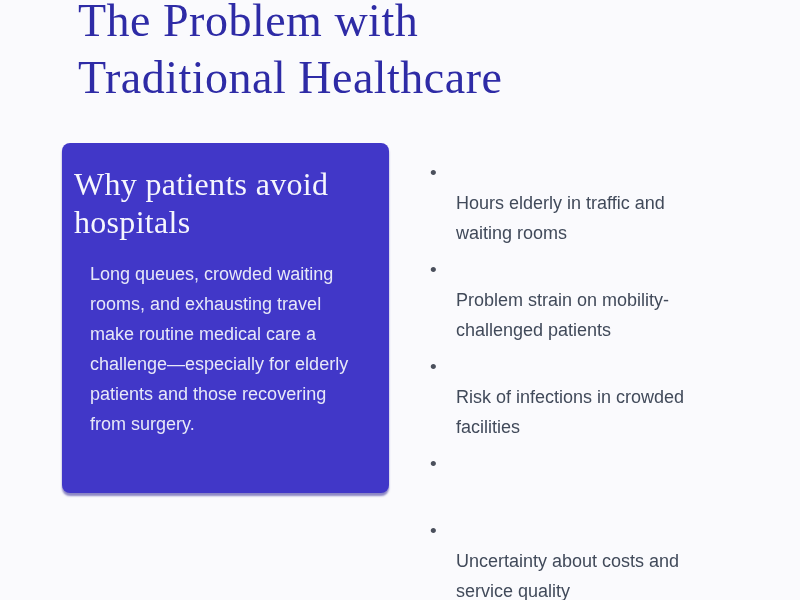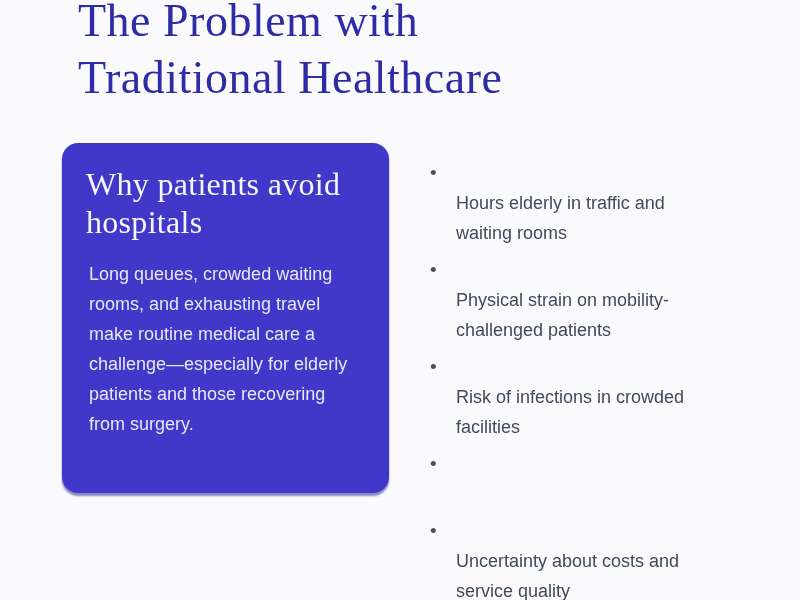--- a/index.html
+++ b/index.html
@@ -27,37 +27,37 @@
     white-space: pre-line;
   }
 
   .card {
     position: absolute;
     left: 62px;
     top: 143px;
     width: 327px;
     height: 350px;
     box-sizing: border-box;
-    padding: 22px 24px;
+    padding: 22px 12px;
     background: var(--card_bg, #4137c8);
-    border-radius: 16px;
+    border-radius: 8px;
     box-shadow: 0 3px 2px rgba(47, 38, 150, 0.55);
   }
   .card-heading {
     margin: 0;
     font-family: "Liberation Serif", serif;
     font-weight: 400;
     font-size: 32px;
     line-height: 38px;
     letter-spacing: 0.3px;
     color: var(--card_heading, #f6f6fd);
     white-space: pre-line;
   }
   .card-body {
-    margin: 18px 0 0 3px;
+    margin: 18px 0 0 16px;
     font-size: 18px;
     line-height: 30px;
     color: var(--card_text, #e7e8f8);
     white-space: pre-line;
   }
 
   .points {
     position: absolute;
     left: 430px;
     top: 158px;
@@ -99,21 +99,21 @@
 patients and those recovering
 from surgery.</p>
 </section>
 
 <ul class="points">
   <li>
     <span class="bullet-dot">•</span><span>Hours elderly in traffic and
 waiting rooms</span>
   </li>
   <li>
-    <span class="bullet-dot">•</span><span>Physical strain on mobility-
+    <span class="bullet-dot">•</span><span>Problem strain on mobility-
 challenged patients</span>
   </li>
   <li>
     <span class="bullet-dot">•</span><span>Risk of infections in crowded
 facilities</span>
   </li>
   <li>
     <span class="bullet-dot">•</span>
   </li>
   <li>

